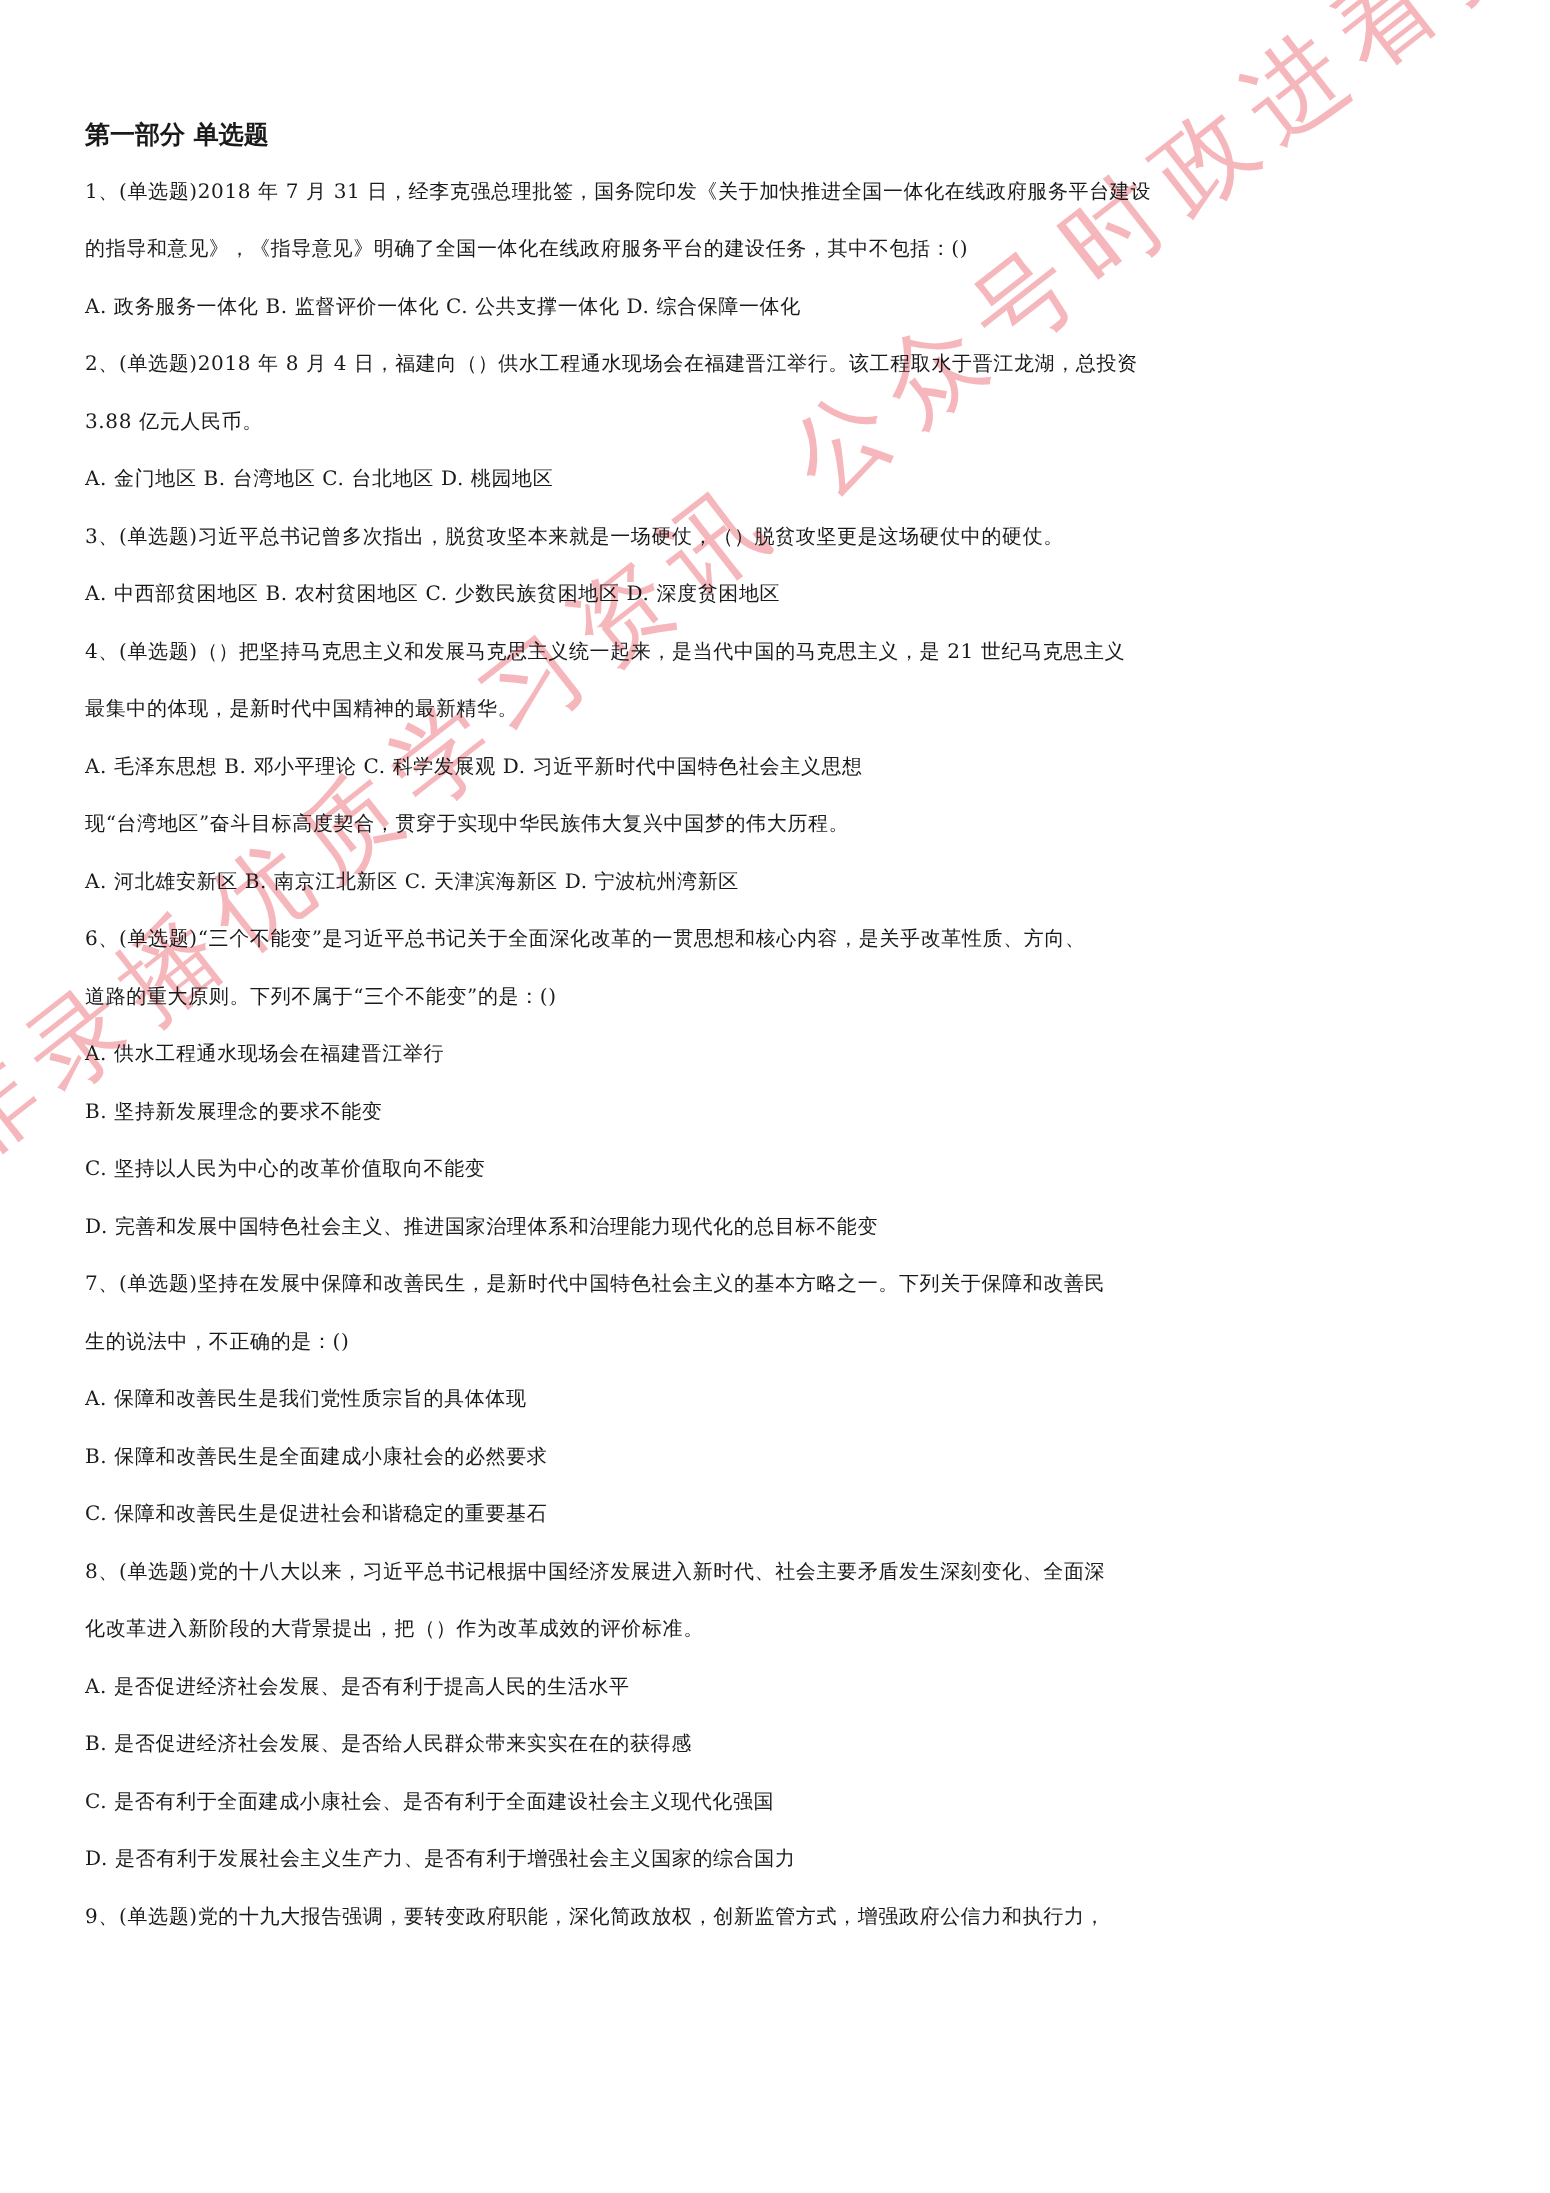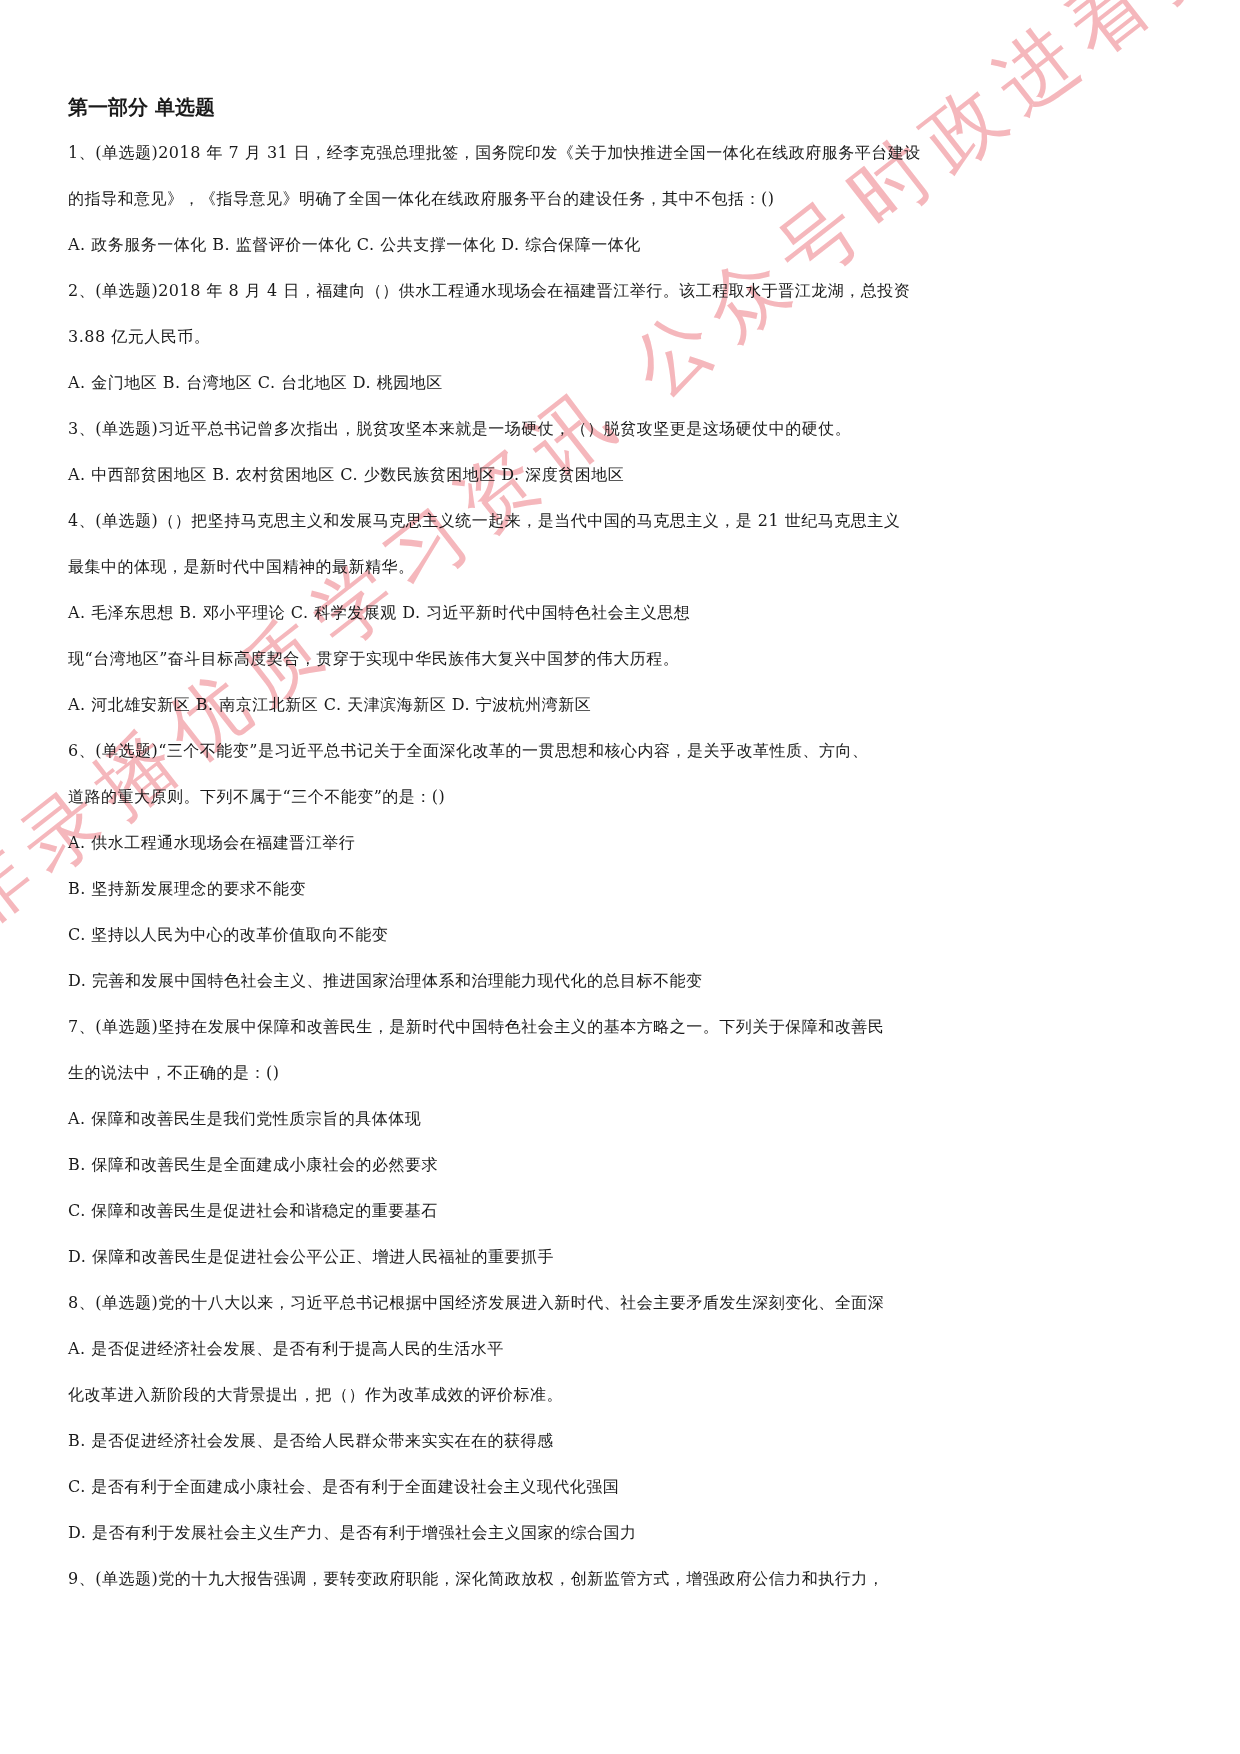--- a/index.html
+++ b/index.html
@@ -74,21 +74,20 @@
   <div class="line">道路的重大原则。下列不属于“三个不能变”的是：()</div>
   <div class="line">A. 供水工程通水现场会在福建晋江举行</div>
   <div class="line">B. 坚持新发展理念的要求不能变</div>
   <div class="line">C. 坚持以人民为中心的改革价值取向不能变</div>
   <div class="line">D. 完善和发展中国特色社会主义、推进国家治理体系和治理能力现代化的总目标不能变</div>
   <div class="line">7、(单选题)坚持在发展中保障和改善民生，是新时代中国特色社会主义的基本方略之一。下列关于保障和改善民</div>
   <div class="line">生的说法中，不正确的是：()</div>
   <div class="line">A. 保障和改善民生是我们党性质宗旨的具体体现</div>
   <div class="line">B. 保障和改善民生是全面建成小康社会的必然要求</div>
   <div class="line">C. 保障和改善民生是促进社会和谐稳定的重要基石</div>
-  <div class="line">D. 保障和改善民生是促进社会公平公正、增进人民福祉的重要抓手</div>
   <div class="line">8、(单选题)党的十八大以来，习近平总书记根据中国经济发展进入新时代、社会主要矛盾发生深刻变化、全面深</div>
+  <div class="line">化改革进入新阶段的大背景提出，把（）作为改革成效的评价标准。</div>
   <div class="line">A. 是否促进经济社会发展、是否有利于提高人民的生活水平</div>
-  <div class="line">化改革进入新阶段的大背景提出，把（）作为改革成效的评价标准。</div>
   <div class="line">B. 是否促进经济社会发展、是否给人民群众带来实实在在的获得感</div>
   <div class="line">C. 是否有利于全面建成小康社会、是否有利于全面建设社会主义现代化强国</div>
   <div class="line">D. 是否有利于发展社会主义生产力、是否有利于增强社会主义国家的综合国力</div>
   <div class="line">9、(单选题)党的十九大报告强调，要转变政府职能，深化简政放权，创新监管方式，增强政府公信力和执行力，</div>
 </div>
 
 </body></html>

